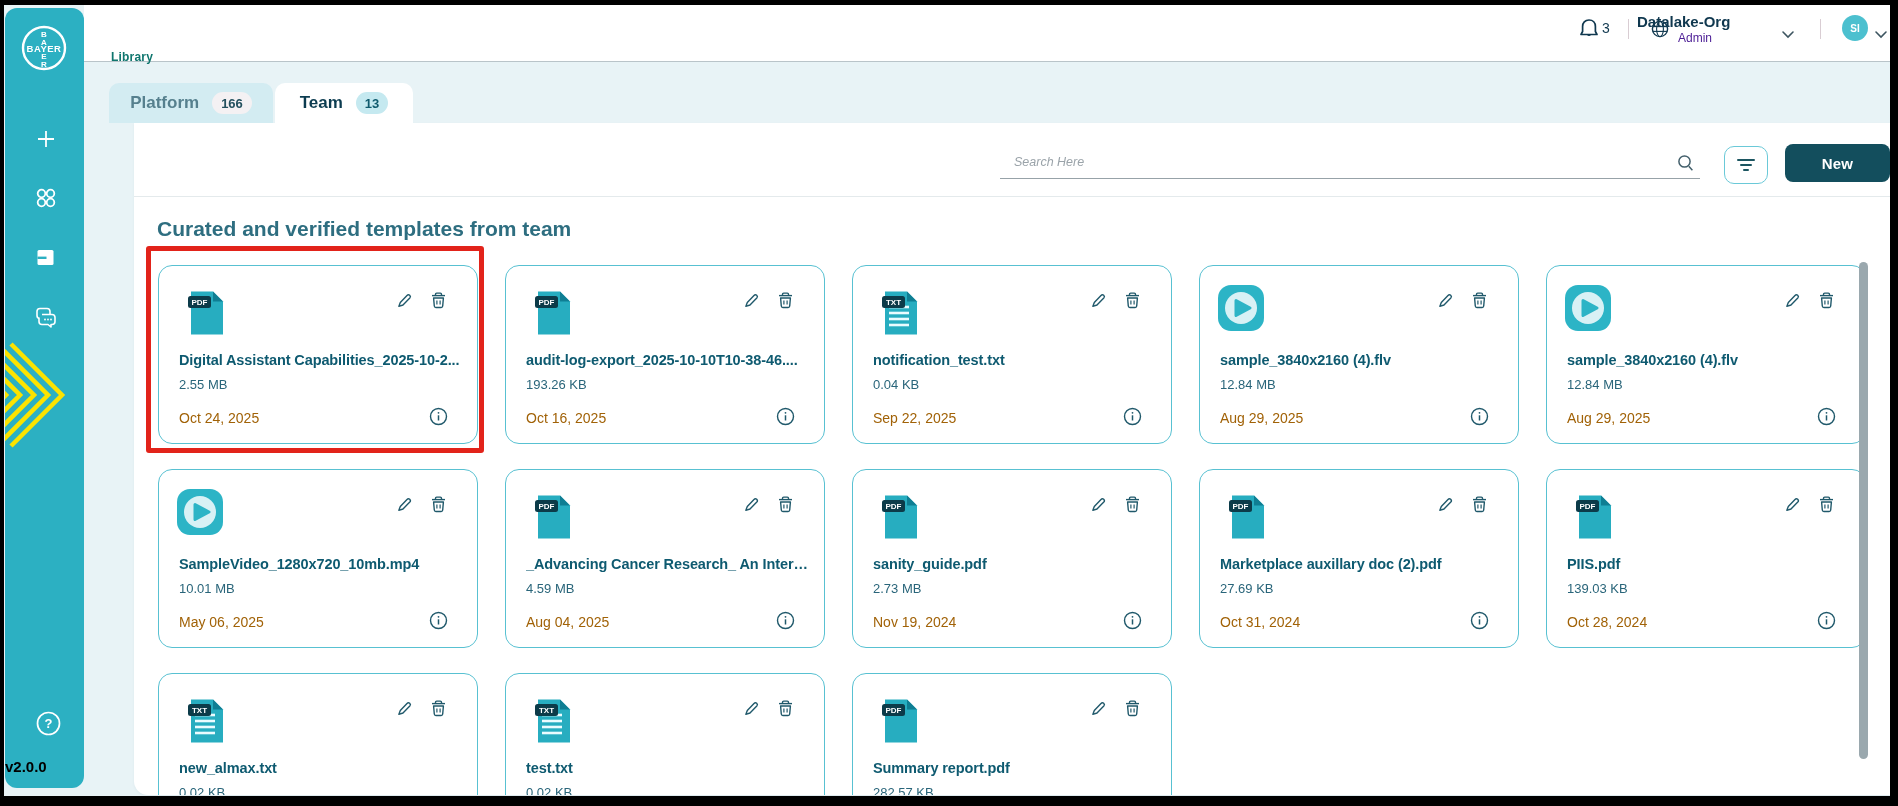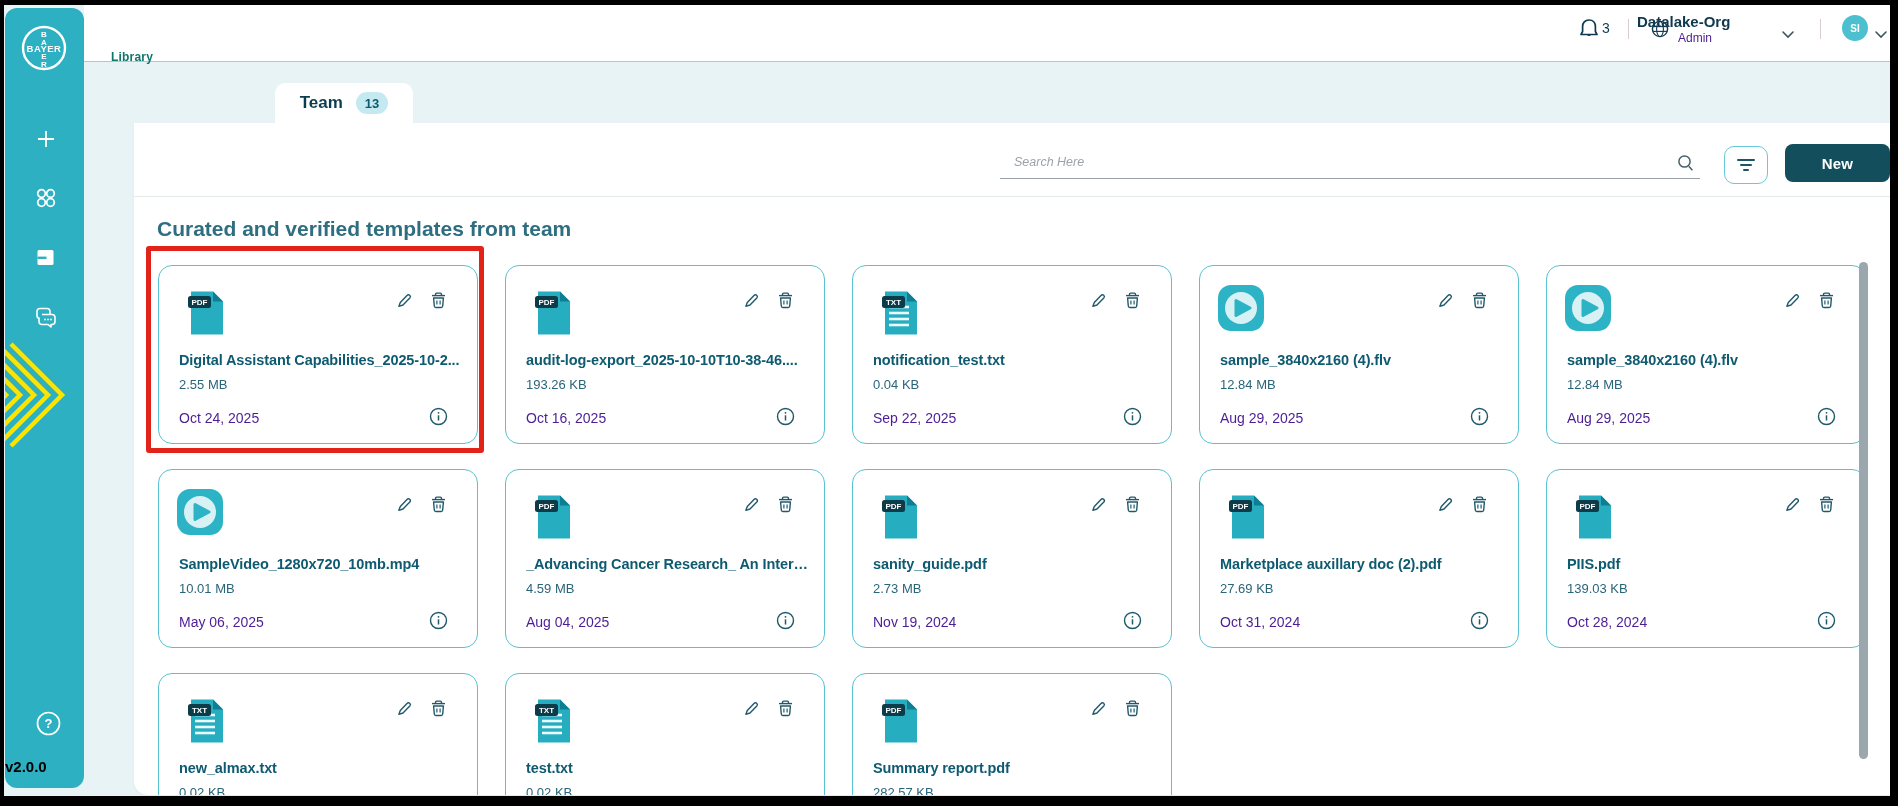--- a/index.html
+++ b/index.html
@@ -32,21 +32,21 @@
   .mag{position:absolute;right:4px;top:4px;}
   .filter-btn{position:absolute;left:1590px;top:23px;width:42px;height:36px;border:1.5px solid #6ac9d8;border-radius:10px;background:#fff;display:flex;align-items:center;justify-content:center;}
   .new-btn{position:absolute;left:1651px;top:21px;width:105px;height:38px;background:#134e5d;color:#fff;border-radius:8px;font-weight:bold;font-size:15px;display:flex;align-items:center;justify-content:center;border:none;letter-spacing:.2px;}
   .section-title{position:absolute;left:23px;top:94px;font-size:21px;font-weight:bold;color:#2e6e80;}
   .grid{position:absolute;left:24px;top:142px;display:grid;grid-template-columns:repeat(5,320px);grid-auto-rows:179px;column-gap:27px;row-gap:25px;}
   .card{position:relative;border:1.5px solid #58c1d2;border-radius:14px;background:#fff;box-sizing:border-box;}
   .ficon{position:absolute;left:29px;top:24px;}
   .ficon-video{left:17px;top:18px;}
   .fname{position:absolute;left:20px;top:86px;right:14px;font-size:14.5px;letter-spacing:-0.1px;font-weight:bold;color:#0e5a70;white-space:nowrap;overflow:hidden;text-overflow:ellipsis;}
   .fsize{position:absolute;left:20px;top:111px;font-size:13px;color:#29657a;}
-  .fdate{position:absolute;left:20px;bottom:17px;font-size:14px;color:#4c1d95;text-align:center;}
+  .fdate{position:absolute;left:20px;bottom:17px;font-size:14px;color:#a16207;text-align:center;}
   .actions{position:absolute;right:30px;top:25px;display:flex;gap:17px;align-items:center;}
   .info-ic{position:absolute;right:29px;bottom:13px;}
   .red-frame{position:absolute;left:-13px;top:-20px;right:-7px;bottom:-10px;border:5px solid #e2231a;border-radius:3px;pointer-events:none;}
   .scroll-thumb{position:absolute;left:1855px;top:257px;width:9px;height:497px;background:#9aa8ae;border-radius:5px;z-index:4;}
 </style>
 </head>
 <body>
 
 <div class="app">
 
@@ -77,20 +77,24 @@
       </svg>
   </div>
   <div class="hr-item pipe" style="left:1816px;top:14px;"></div>
   <div class="hr-item avatar" style="left:1838px;top:10px;">SI</div>
   <div class="hr-item" style="left:1870px;top:20px;">
     <svg width="14" height="9" viewBox="0 0 14 9">
         <polyline points="2,2 7,7 12,2" fill="none" stroke="#3d5560" stroke-width="1.6" stroke-linecap="round"></polyline>
       </svg>
   </div>
 
+  <div class="tab tab-platform">
+    <span class="tab-label-inactive">Platform</span>
+    <span class="badge badge-platform">166</span>
+  </div>
   <div class="tab tab-team">
     <span class="tab-label-active">Team</span>
     <span class="badge badge-team">13</span>
   </div>
 
   <div class="panel">
     <div class="search-row">
       <div class="search-wrap">
         <input type="text" placeholder="Search Here" style="">
         <span class="mag">

